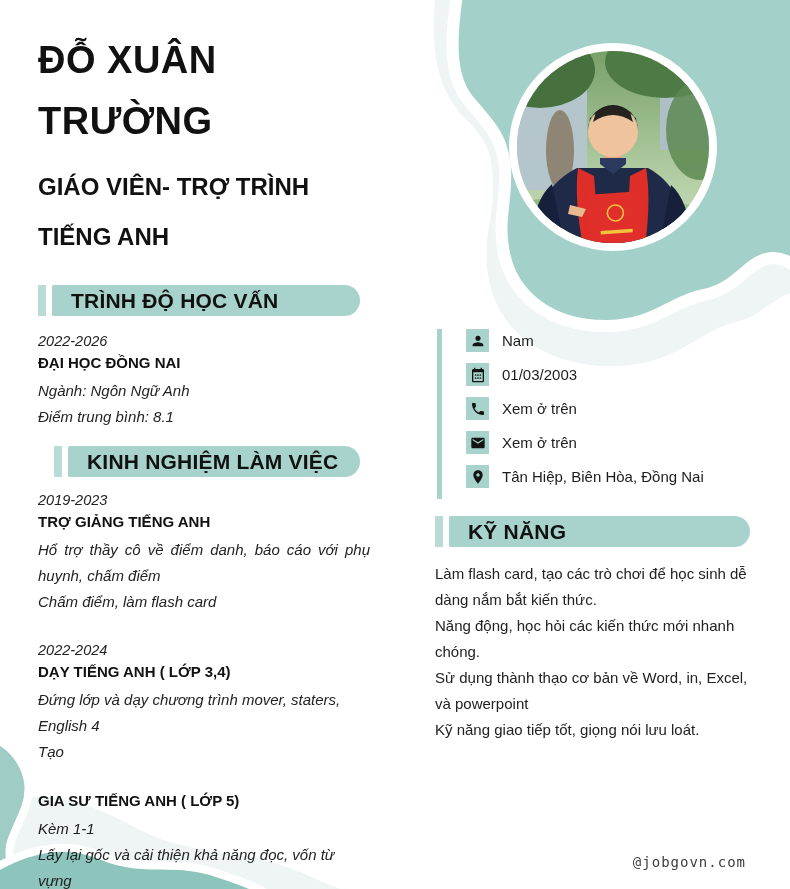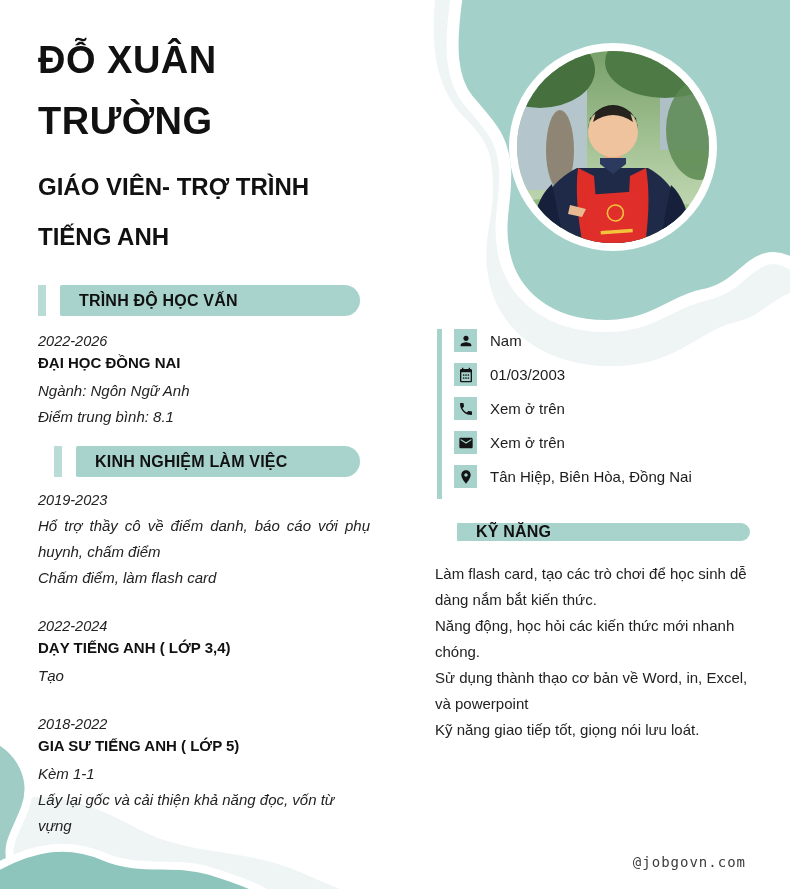--- a/index.html
+++ b/index.html
@@ -13,40 +13,40 @@
 
   
   .name { left:38px; top:30px; width:310px; font-size:38px; font-weight:800;
           line-height:61px; letter-spacing:.5px; color:#111; }
   .jobtitle { left:38px; top:162px; width:320px; font-size:24px; font-weight:700;
           line-height:50px; color:#111; }
 
   
   .sec-header { display:flex; align-items:stretch; height:31px; }
   .sec-header .accent { width:8px; background:#b9dcd6; }
-  .sec-header .bar { flex:1; margin-left:14px; background:#a8d3cc;
+  .sec-header .bar { flex:1; margin-left:6px; background:#a8d3cc;
       border-radius:2px 17px 17px 2px; display:flex; align-items:center;
-      padding-left:19px; font-size:16px; font-weight:700; color:#111; letter-spacing:.2px; }
+      padding-left:19px; font-size:21px; font-weight:700; color:#111; letter-spacing:.2px; }
 
   .hdr-edu  { left:38px; top:285px; width:322px; }
   .hdr-exp  { left:38px; top:446px; width:322px;padding-left:16px; }
-  .hdr-skill{ left:435px; top:516px; width:315px;align-items:center; }
+  .hdr-skill{ left:435px; top:516px; width:315px; }
 
   
   .entries { left:38px; width:332px; font-size:15px; }
   .entries-edu { top:333px; }
   .entries-exp { top:492px; }
   .entry { margin-bottom:27px; }
   .period { font-style:italic; font-size:14.5px; color:#222; margin-bottom:5px; }
   .role { font-weight:700; font-size:15px; margin-bottom:7px; color:#111; }
   .eline { line-height:26px; color:#222;font-style:italic; }
   .justified { text-align:justify; }
 
   
-  .info-list { left:437px; top:329px; width:330px; border-left:5px solid #a8d3cc; padding-left:12px; }
+  .info-list { left:437px; top:329px; width:330px; border-left:5px solid #a8d3cc; padding-left:24px; }
   .info-row { display:flex; align-items:center; margin-bottom:11px; height:23px; }
   .icon-chip { width:23px; height:23px; background:#a8d3cc; display:flex;
       align-items:center; justify-content:center; flex:none; }
   .icon-chip svg { width:16px; height:16px; fill:#141414; }
   .info-text { margin-left:13px; font-size:15px; color:#1c1c1c; }
 
   
   .skills { left:435px; top:561px; width:325px; font-size:15px; line-height:26px; color:#222; }
 
   
@@ -141,30 +141,31 @@
 </div>
 
 <div class="layer sec-header hdr-exp">
   <span class="accent"></span>
   <span class="bar">KINH NGHIỆM LÀM VIỆC</span>
 </div>
 
 <div class="layer entries entries-exp">
   <div class="entry">
     <div class="period">2019-2023</div>
+    <div class="role">TRỢ GIẢNG TIẾNG ANH</div>
     <div class="eline justified">Hổ trợ thầy cô về điểm danh, báo cáo với phụ huynh, chấm điểm</div>
     <div class="eline">Chấm điểm, làm flash card</div>
   </div>
   <div class="entry">
     <div class="period">2022-2024</div>
     <div class="role">DẠY TIẾNG ANH ( LỚP 3,4)</div>
+    <div class="eline">Đứng lớp và dạy chương trình mover, staters, English 4</div>
     <div class="eline">Tạo</div>
   </div>
   <div class="entry">
-    <div class="period">2018-2022</div>
     <div class="role">GIA SƯ TIẾNG ANH ( LỚP 5)</div>
     <div class="eline">Kèm 1-1</div>
     <div class="eline">Lấy lại gốc và cải thiện khả năng đọc, vốn từ vựng</div>
   </div>
 </div>
 
 <div class="layer info-list">
   <div class="info-row">
     <span class="icon-chip">
       <svg viewBox="0 0 24 24">

